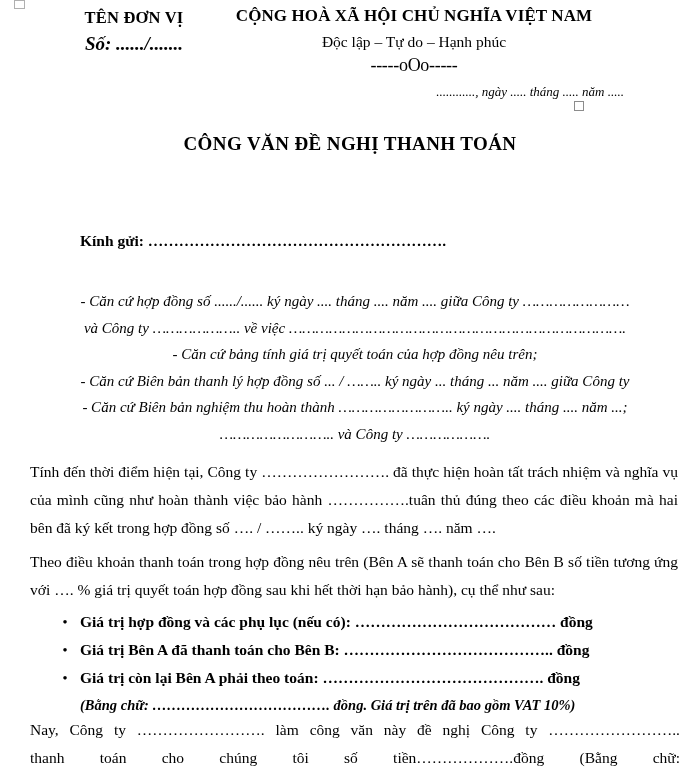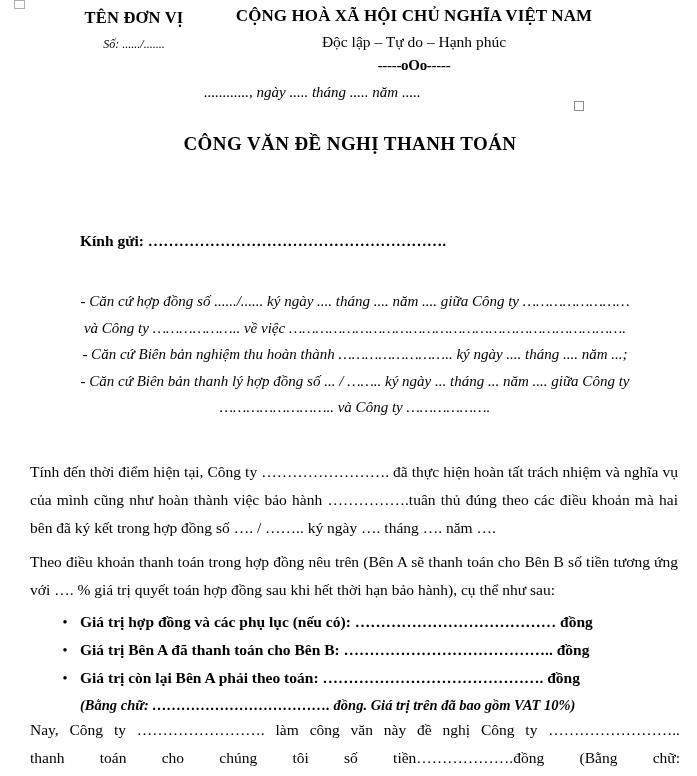--- a/index.html
+++ b/index.html
@@ -42,23 +42,24 @@
     font-weight: bold;
     letter-spacing: 0.2px;
     line-height: 20px;
   }
   .unit-number {
     position: absolute;
     left: 30px;
     top: 34px;
     width: 200px;
     text-align: center;
-    font-size: 12px;
-    font-style: italic;
-    line-height: 20px;
+    font-size: 19px;
+    font-style: italic;
+    line-height: 20px;
+    font-weight: bold;
   }
   .national-title {
     position: absolute;
     left: 200px;
     top: 5px;
     width: 420px;
     text-align: center;
     font-size: 17px;
     font-weight: bold;
     letter-spacing: 0.1px;
@@ -73,32 +74,32 @@
     font-size: 15.5px;
     font-weight: normal;
     line-height: 21px;
   }
   .motto-sep {
     position: absolute;
     left: 200px;
     top: 55px;
     width: 420px;
     text-align: center;
-    font-size: 15px;
-    font-weight: bold;
+    font-size: 18px;
+    font-weight: normal;
     line-height: 20px;
     letter-spacing: -0.3px;
   }
   .date-line {
     position: absolute;
     left: 200px;
     top: 82px;
     width: 420px;
-    text-align: left;
-    font-size: 15px;
+    text-align: right;
+    font-size: 13px;
     font-style: italic;
     line-height: 20px;
   }
 
   
   .doc-title {
     position: absolute;
     left: 30px;
     top: 132px;
     width: 640px;
@@ -239,22 +240,23 @@
     <div class="date-line">............, ngày ..... tháng ..... năm .....</div>
   </div>
 
   <div class="doc-title">CÔNG VĂN ĐỀ NGHỊ THANH TOÁN</div>
 
   <div class="recipient">Kính gửi: ………………………………………………….</div>
 
   <div class="clauses">
     <span class="clause-line">- Căn cứ hợp đồng số ....../...... ký ngày .... tháng .... năm .... giữa Công ty ……………………</span>
     <span class="clause-line">và Công ty ……………….. về việc ………………………………………………………………….</span>
+    <span class="clause-line">- Căn cứ bảng tính giá trị quyết toán của hợp đồng nêu trên;</span>
+    <span class="clause-line">- Căn cứ Biên bản thanh lý hợp đồng số ... / …….. ký ngày ... tháng ... năm .... giữa Công ty</span>
     <span class="clause-line">- Căn cứ Biên bản nghiệm thu hoàn thành …………………….. ký ngày .... tháng .... năm ...;</span>
-    <span class="clause-line">- Căn cứ Biên bản thanh lý hợp đồng số ... / …….. ký ngày ... tháng ... năm .... giữa Công ty</span>
     <span class="clause-line">…………………….. và Công ty ……………….</span>
   </div>
 
   <div class="para para-1">Tính đến thời điểm hiện tại, Công ty ……………………. đã thực hiện hoàn tất trách nhiệm và nghĩa vụ của mình cũng như hoàn thành việc bảo hành …………….tuân thủ đúng theo các điều khoản mà hai bên đã ký kết trong hợp đồng số …. / …….. ký ngày …. tháng …. năm ….</div>
 
   <div class="para para-2">Theo điều khoản thanh toán trong hợp đồng nêu trên (Bên A sẽ thanh toán cho Bên B số tiền tương ứng với …. % giá trị quyết toán hợp đồng sau khi hết thời hạn bảo hành), cụ thể như sau:</div>
 
   <div class="bullets">
     <div class="bullet-item">
       <span class="bullet-dot">•</span>

